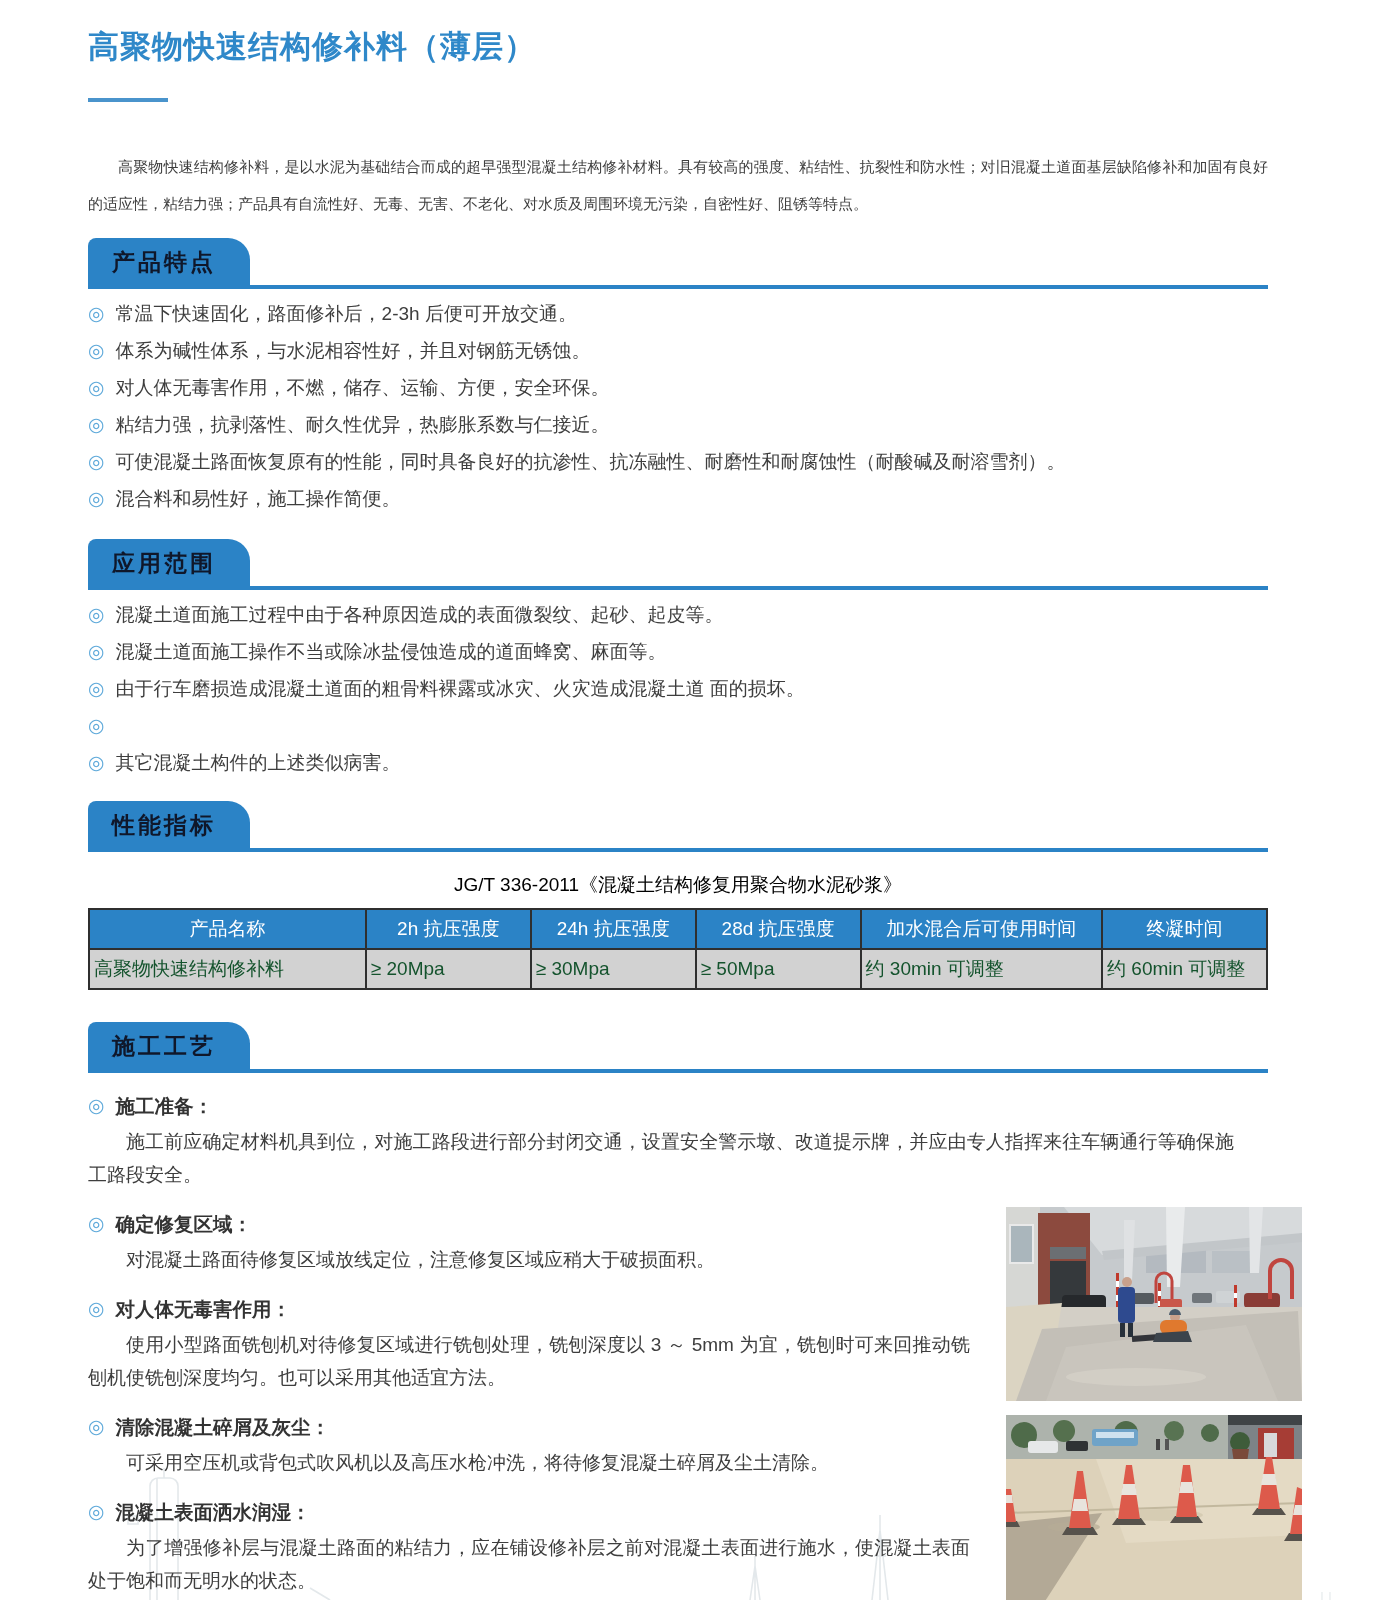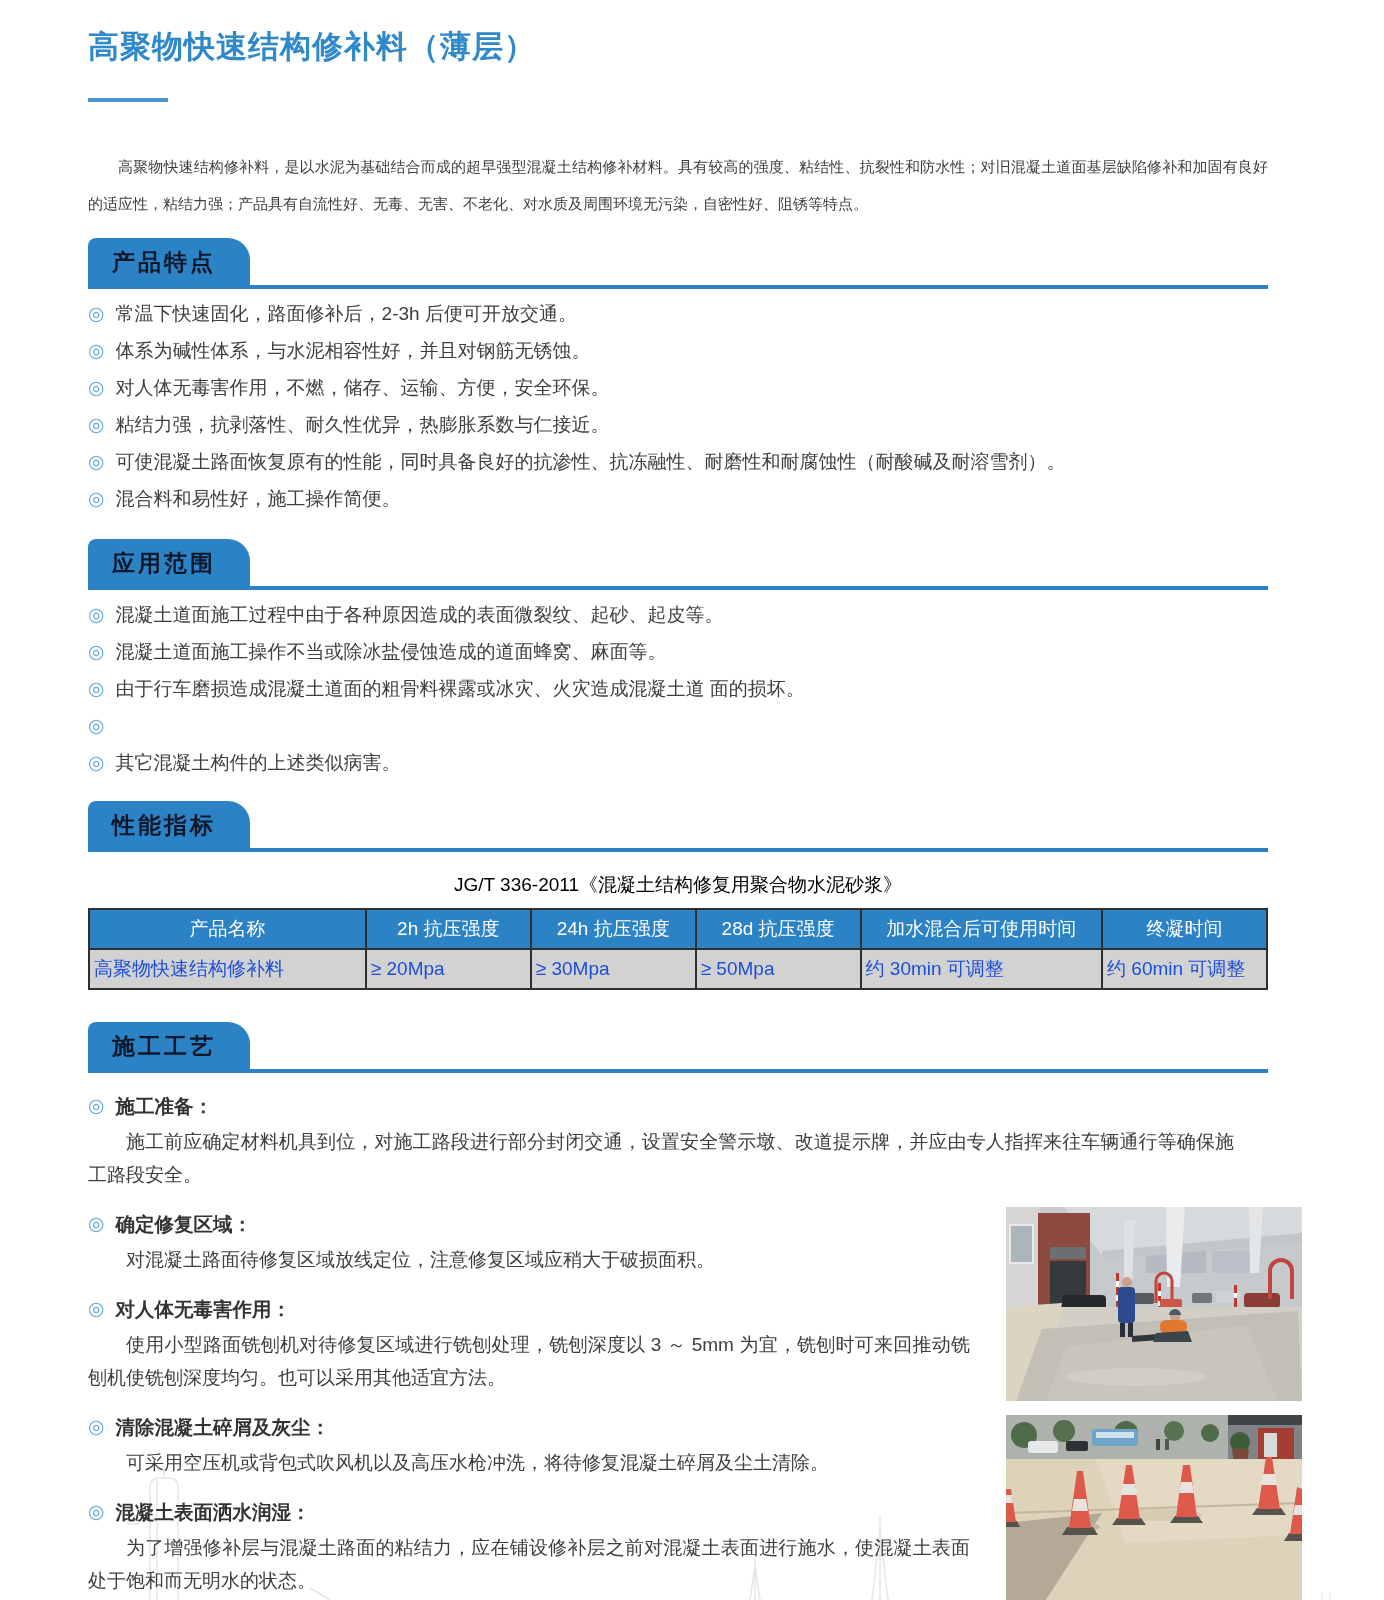--- a/index.html
+++ b/index.html
@@ -30,21 +30,21 @@
   .bul{color:var(--accent-light);font-size:19px;line-height:24px;flex:0 0 auto;}
 
   .sec-apps{margin-top:28px;}
   .sec-perf{margin-top:26px;}
   .sec-proc{margin-top:32px;}
 
   .std{margin:20px 0 10px;text-align:center;font-size:19px;color:#000000;}
   table.perf{width:100%;border-collapse:collapse;margin-top:6px;}
   table.perf th,table.perf td{border:2px solid var(--dark);padding:6px 4px;font-size:19px;}
   table.perf th{background:var(--accent);color:#fff;font-weight:normal;}
-  table.perf td{background:#d2d2d2;color:#1d4ed8;}
+  table.perf td{background:#d2d2d2;color:#14532d;}
 
   .photos{float:right;width:296px;margin:6px -34px 8px 36px;}
   .photo{width:296px;height:194px;margin-bottom:14px;overflow:hidden;background:#cfccc4;}
   .photo svg{display:block;}
 
   .step-head{display:flex;gap:11px;align-items:flex-start;font-size:19.5px;font-weight:bold;color:#333;
     margin:20px 0 6px;padding-right:34px;line-height:26px;}
   .step-head .bul{font-weight:normal;line-height:26px;}
   .step-body{margin:6px 0 10px;font-size:19px;line-height:33px;color:var(--text);text-align:justify;
     text-indent:2em;padding-right:34px;}

